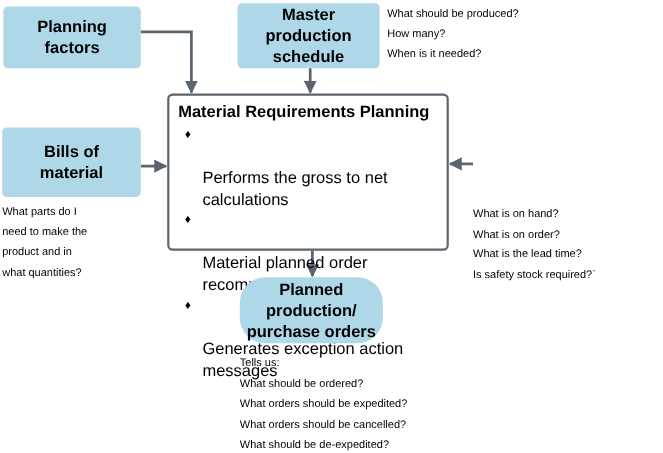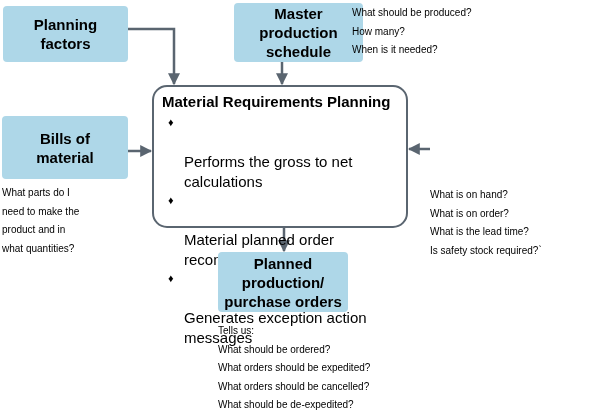--- a/index.html
+++ b/index.html
@@ -19,41 +19,41 @@
     display: flex;
     align-items: center;
     justify-content: center;
     text-align: center;
     font-weight: bold;
     font-size: 15px;
     line-height: 19px;
     white-space: pre-line;
   }
   #planning-factors-box { left: 3px;   top: 6px;   width: 125px; height: 56px; }
-  #master-schedule-box  { left: 234px; top: 3px;   width: 129px; height: 59px; }
+  #master-schedule-box  { left: 216px; top: 3px;   width: 129px; height: 59px; }
   #bills-box            { left: 2px;   top: 116px; width: 126px; height: 63px; }
   #inventory-box        { left: 430px; top: 117px; width: 130px; height: 63px; }
-  #planned-orders-box   { left: 218px; top: 252px; width: 130px; height: 60px; }
+  #planned-orders-box   { left: 218px; top: 252px; width: 130px; height: 60px; border-radius: 23px; }
   .note {
     position: absolute;
     font-size: 10px;
     line-height: 18.5px;
     white-space: pre-line;
   }
   #note-top-right { left: 352px; top: 4px; }
   #note-left      { left: 2px;   top: 184px; width: 150px; }
   #note-right     { left: 430px; top: 186px; width: 173px; }
   #note-bottom    { left: 218px; top: 322px; width: 260px; }
   #mrp-box {
     position: absolute;
     left: 152px; top: 85px;
     width: 256px; height: 143px;
     background: #ffffff;
     border: 2.5px solid #5a6570;
-    border-radius: 15px;
+    border-radius: 5px;
     padding: 5px 6px 0 8px;
   }
   #mrp-title {
     font-weight: bold;
     font-size: 15px;
     line-height: 20px;
   }
   #mrp-bullets { list-style: none; margin-top: 1px; }
   #mrp-bullets li {
     position: relative;

